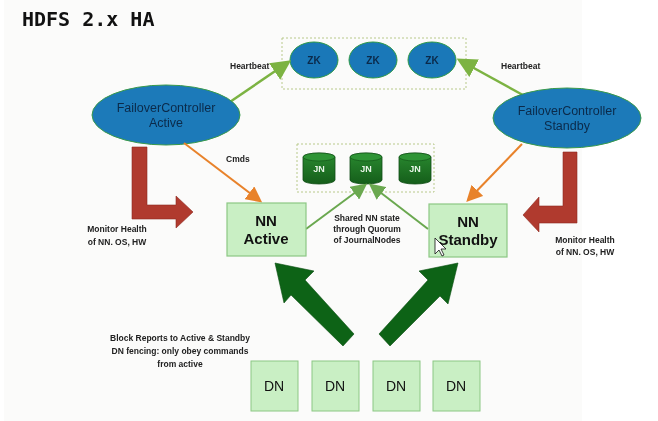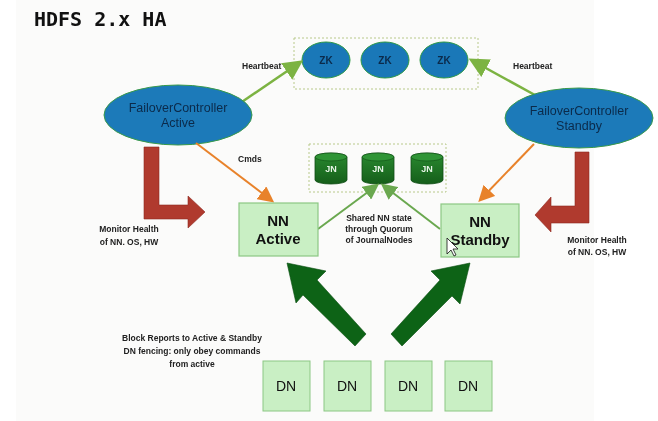--- a/index.html
+++ b/index.html
@@ -1,17 +1,17 @@
 <!DOCTYPE html>
 <html><head>
 <meta charset="utf-8">
 <style>
   html, body { margin: 0; padding: 0; }
   body { width: 658px; height: 421px; background: #ffffff; position: relative; overflow: hidden; font-family: "Liberation Sans", sans-serif; }
-  #canvas { position: absolute; left: 16px; top: 0; width: 578px; height: 421px; background: #fbfbfa; text-decoration: underline; }
+  #canvas { position: absolute; left: 4px; top: 0; width: 578px; height: 421px; background: #fbfbfa; text-decoration: underline; }
   .title { position: absolute; left: 18px; top: 7px; font-family: "DejaVu Sans Mono", monospace; font-weight: bold; font-size: 20px; color: #111; letter-spacing: 0px; }
   svg text { font-family: "Liberation Sans", sans-serif; }
   .lbl { font-size: 8.5px; font-weight: bold; fill: #222; }
   .ellipse-text { font-size: 12.5px; fill: #0b2a4a; font-weight: normal; }
   .zk-text { font-size: 10px; font-weight: bold; fill: #0b2a4a; }
   .jn-text { font-size: 9px; font-weight: bold; fill: #e8f5e8; }
   .nn-text { font-size: 15px; font-weight: bold; fill: #111; }
   .dn-text { font-size: 14px; fill: #111; }
 </style>
 </head>

